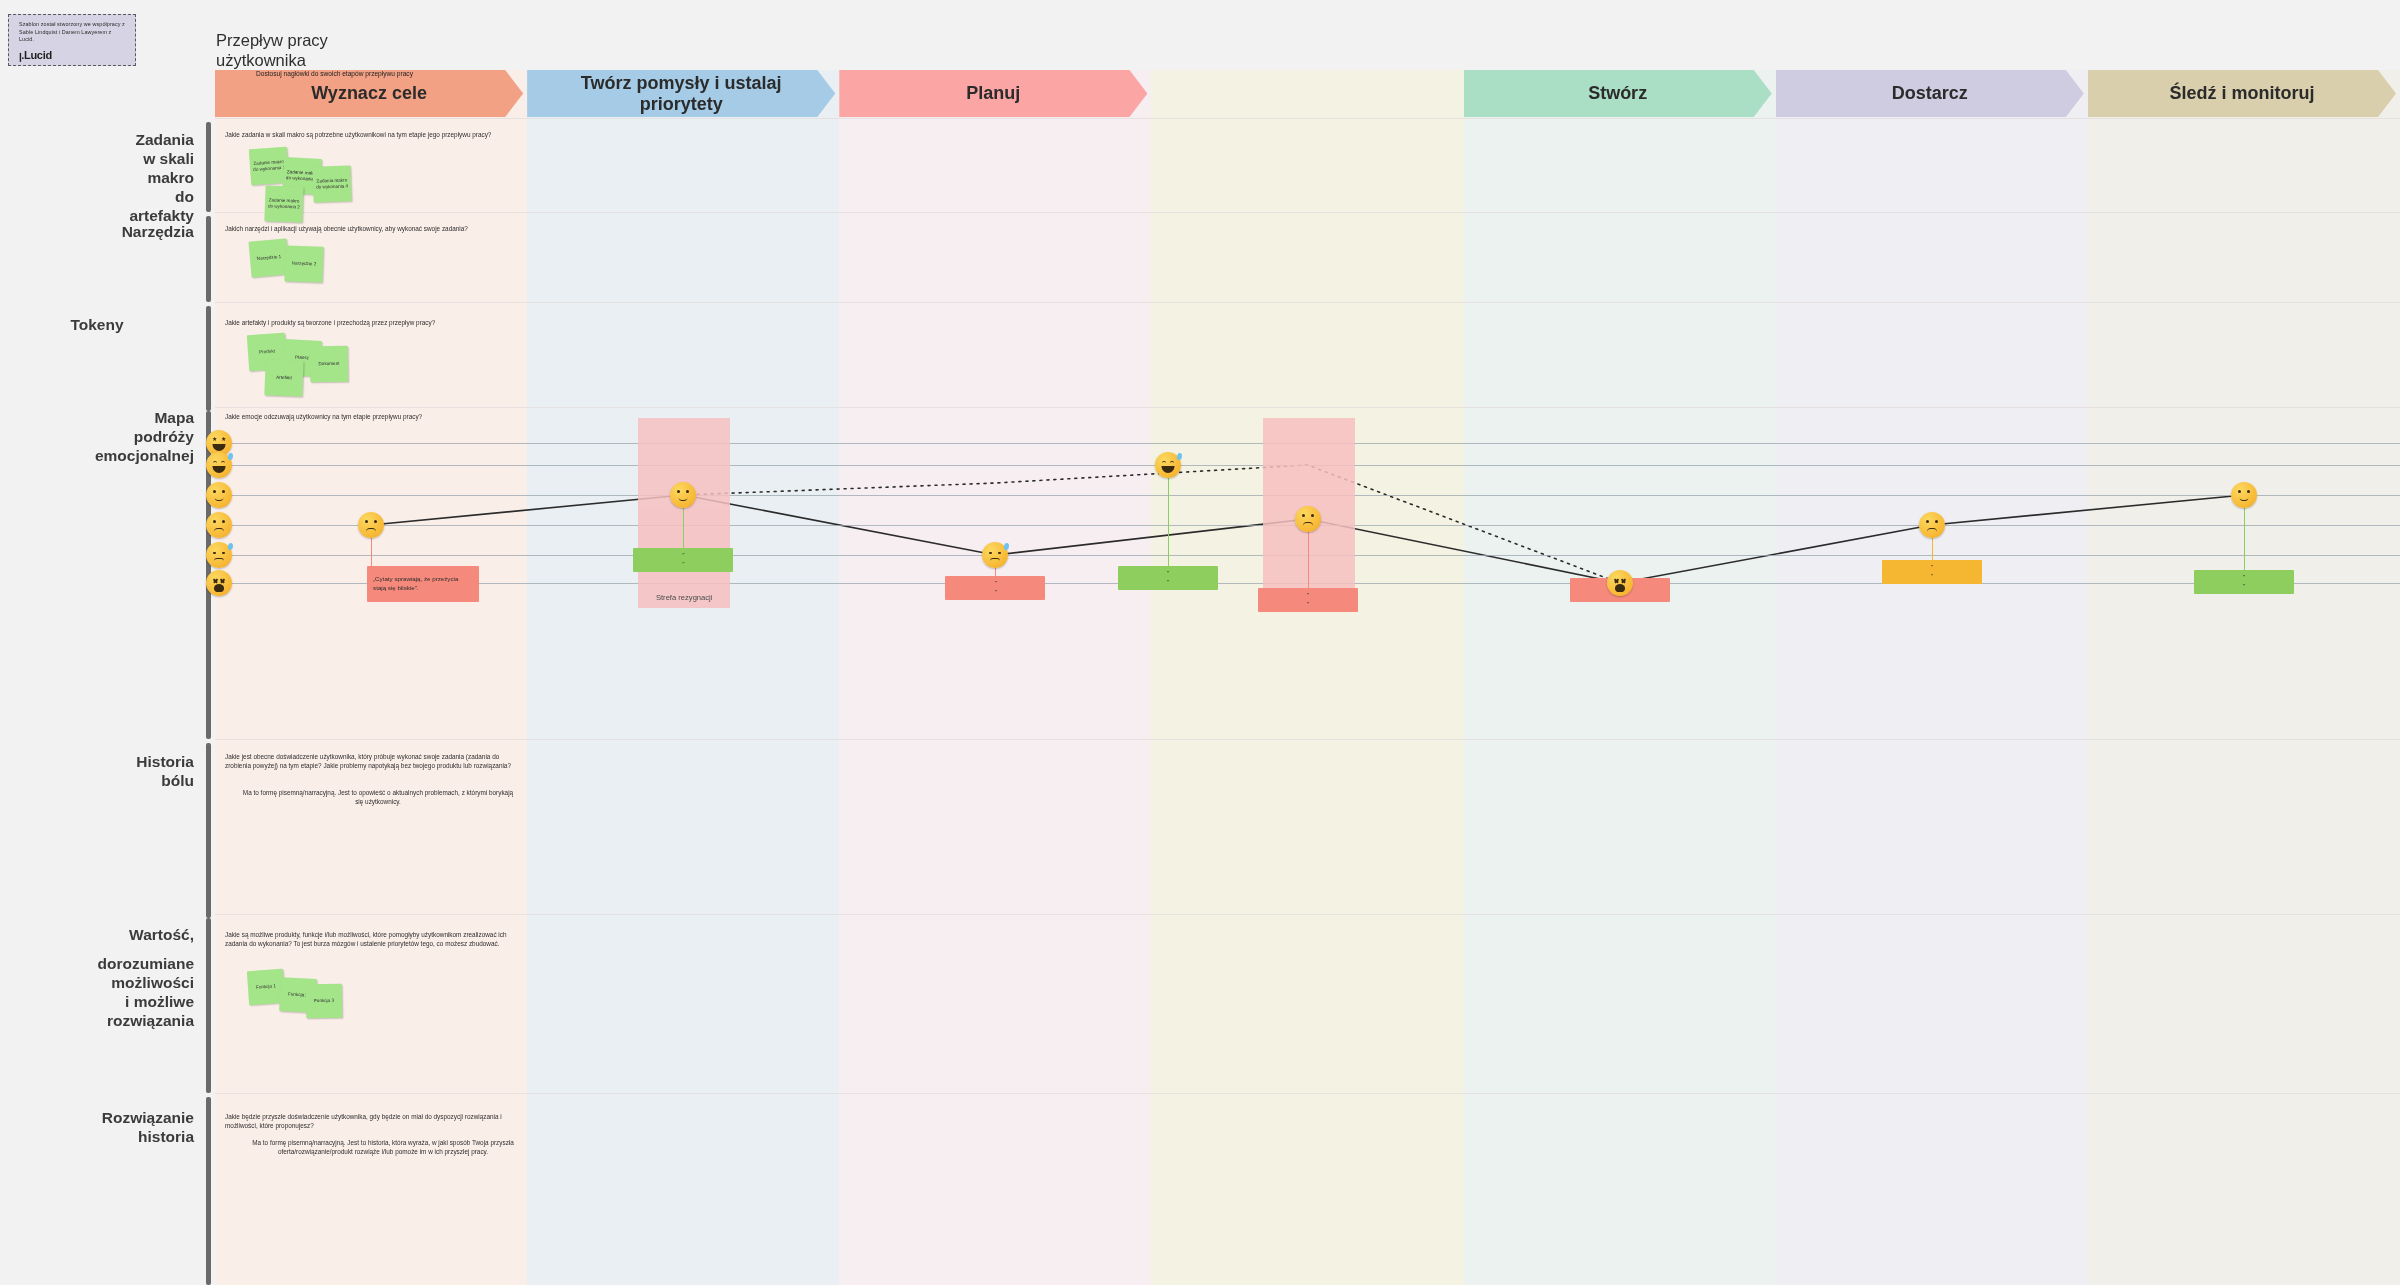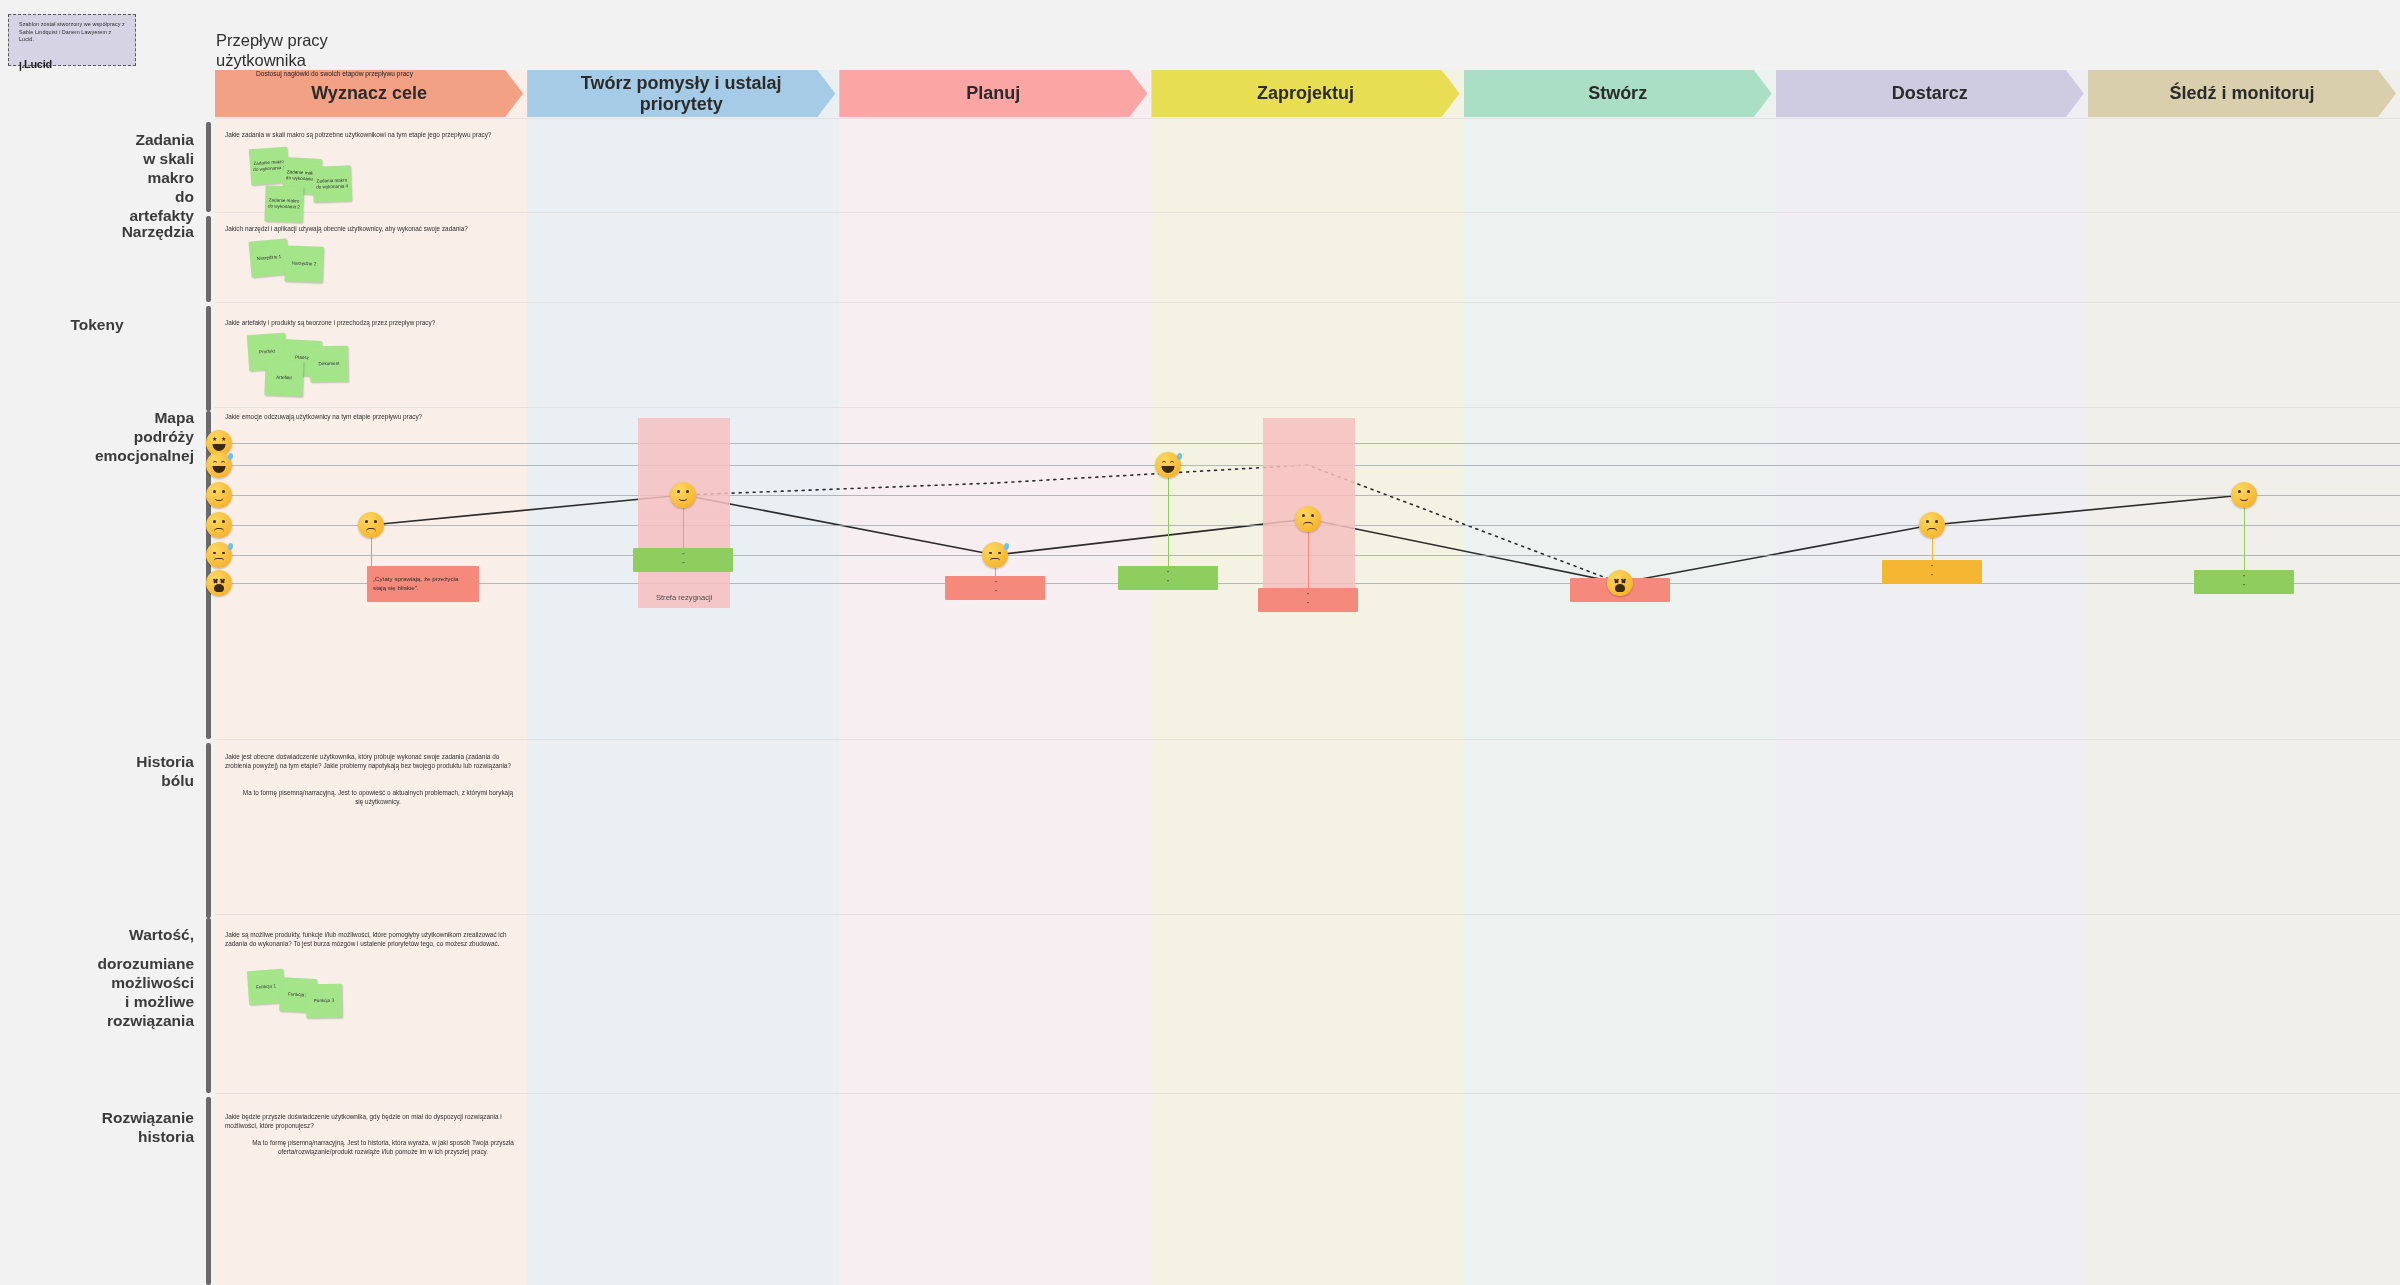--- a/index.html
+++ b/index.html
@@ -10,21 +10,21 @@
     color:#3d3d3d;
   }
 
   
   #lucid-badge{
     position:absolute; left:8px; top:14px; width:128px; height:52px;
     background:#d6d4e4; border:1px dashed #5a5a5a;
     padding:6px 8px 4px 10px;
   }
   #lucid-badge .credit{ font-size:5.4px; line-height:7.6px; color:#2b2b2b; letter-spacing:.1px; }
-  #lucid-badge .logo{ font-size:11px; font-weight:bold; color:#1f1f1f; margin-top:12px; letter-spacing:-.3px;}
+  #lucid-badge .logo{ font-size:11px; font-weight:bold; color:#1f1f1f; margin-top:3px; letter-spacing:-.3px;}
   #lucid-badge .logo .mark{ font-family:"Liberation Serif", serif; font-weight:bold; }
 
   
   #board-title{
     position:absolute; left:216px; top:30px; width:260px;
     font-size:16.5px; line-height:20px; color:#2f2f2f;
   }
 
   
   #canvas{ position:absolute; left:0; top:0; width:2400px; height:1285px; }
@@ -143,23 +143,20 @@
 
   <div id="chevron-row">
       <div class="chevron" style="left: 312.143px; width: 308.143px; background: rgb(165, 203, 230);">
         <span>Twórz pomysły i ustalaj priorytety</span>
       </div>
       <div class="chevron" style="left: 0px; width: 308.143px; background: rgb(242, 161, 132);">
         <span>Wyznacz cele</span>
       </div>
       <div class="chevron" style="left: 624.286px; width: 308.143px; background: #fca5a5;">
         <span>Planuj</span>
-      </div>
-      <div class="chevron" style="left: 936.429px; width: 308.143px; background: rgb(232, 222, 84);">
-        <span>Zaprojektuj</span>
       </div>
       <div class="chevron" style="left: 1248.57px; width: 308.143px; background: rgb(170, 222, 197);">
         <span>Stwórz</span>
       </div>
       <div class="chevron" style="left: 1872.86px; width: 308.143px; background: rgb(217, 207, 172);">
         <span>Śledź i monitoruj</span>
       </div>
       <div class="chevron" style="left: 1560.71px; width: 308.143px; background: rgb(207, 203, 224);">
         <span>Dostarcz</span>
       </div>

